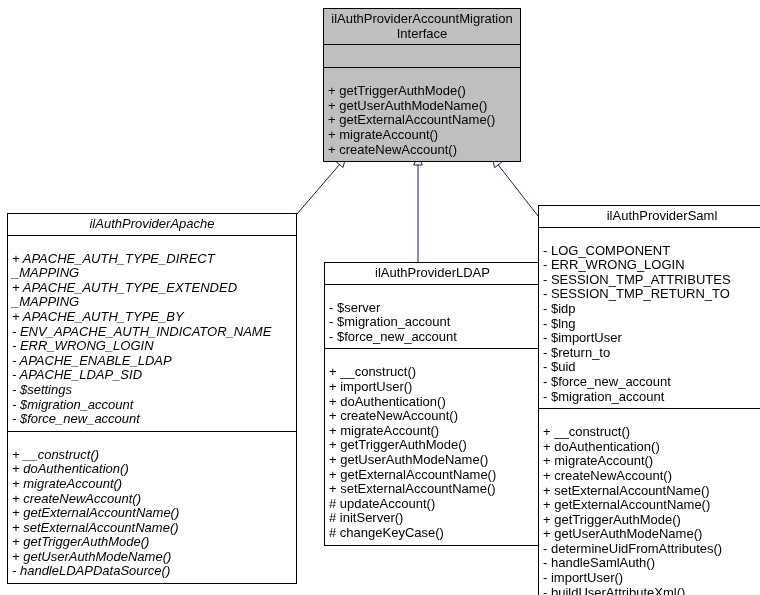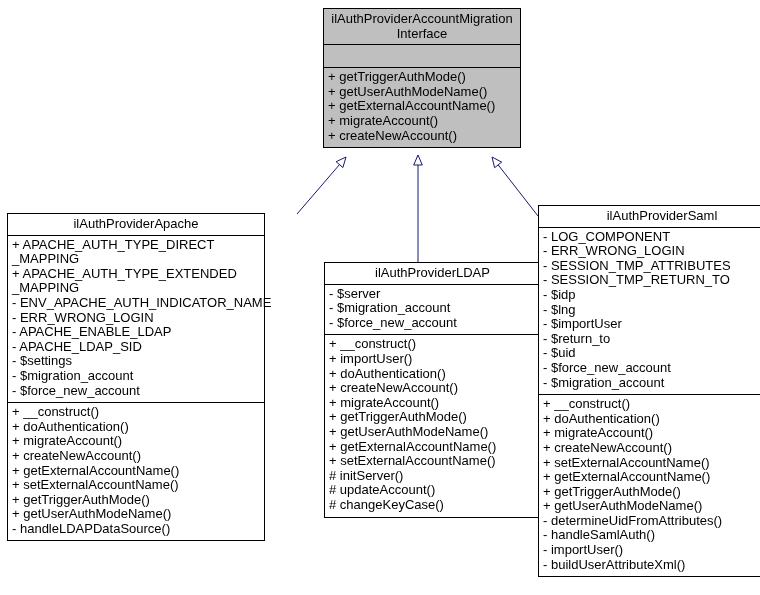--- a/index.html
+++ b/index.html
@@ -32,32 +32,32 @@
   }
   .class-box.hl { background: #bfbfbf; }
   .class-box .title {
     text-align: center;
     padding: 3px 2px;
   }
   .class-box .tline { white-space: nowrap; }
   .class-box .attrs,
   .class-box .methods {
     border-top: 1px solid #000000;
-    padding: 2px 3px 4px 4px;
+    padding: 16px 3px 4px 4px;
     text-align: left;
   }
   .class-box .attrs.empty {
     min-height: 22px;
     padding: 0;
   }
   .class-box .mline { white-space: nowrap; }
 
   
   #box-interface { left: 323px; top: 8px;   width: 198px; }
-  #box-apache    { left: 7px;   top: 213px; width: 258px; }
+  #box-apache    { left: 7px;   top: 213px; width: 290px; font-style: italic; }
   #box-ldap      { left: 324px; top: 262px; width: 217px; }
   #box-saml      { left: 538px; top: 205px; width: 248px; }
 </style>
 </head>
 <body>
 
 <div id="canvas">
 
   <svg id="edges" viewBox="0 0 760 595" xmlns="http://www.w3.org/2000/svg">
 
@@ -94,20 +94,21 @@
 
   <div id="box-apache" class="class-box">
     <div class="title">
         <div class="tline">ilAuthProviderApache</div>
       </div>
     <div class="attrs">
         <div class="mline">+ APACHE_AUTH_TYPE_DIRECT</div>
         <div class="mline">_MAPPING</div>
         <div class="mline">+ APACHE_AUTH_TYPE_EXTENDED</div>
         <div class="mline">_MAPPING</div>
+        <div class="mline">+ APACHE_AUTH_TYPE_BY</div>
         <div class="mline">- ENV_APACHE_AUTH_INDICATOR_NAME</div>
         <div class="mline">- ERR_WRONG_LOGIN</div>
         <div class="mline">- APACHE_ENABLE_LDAP</div>
         <div class="mline">- APACHE_LDAP_SID</div>
         <div class="mline">- $settings</div>
         <div class="mline">- $migration_account</div>
         <div class="mline">- $force_new_account</div>
       </div>
     <div class="methods">
         <div class="mline">+ __construct()</div>
@@ -134,22 +135,22 @@
     <div class="methods">
         <div class="mline">+ __construct()</div>
         <div class="mline">+ importUser()</div>
         <div class="mline">+ doAuthentication()</div>
         <div class="mline">+ createNewAccount()</div>
         <div class="mline">+ migrateAccount()</div>
         <div class="mline">+ getTriggerAuthMode()</div>
         <div class="mline">+ getUserAuthModeName()</div>
         <div class="mline">+ getExternalAccountName()</div>
         <div class="mline">+ setExternalAccountName()</div>
+        <div class="mline"># updateAccount()</div>
         <div class="mline"># initServer()</div>
-        <div class="mline"># updateAccount()</div>
         <div class="mline"># changeKeyCase()</div>
       </div>
   </div>
 
   <div id="box-saml" class="class-box">
     <div class="title">
         <div class="tline">ilAuthProviderSaml</div>
       </div>
     <div class="attrs">
         <div class="mline">- LOG_COMPONENT</div>

